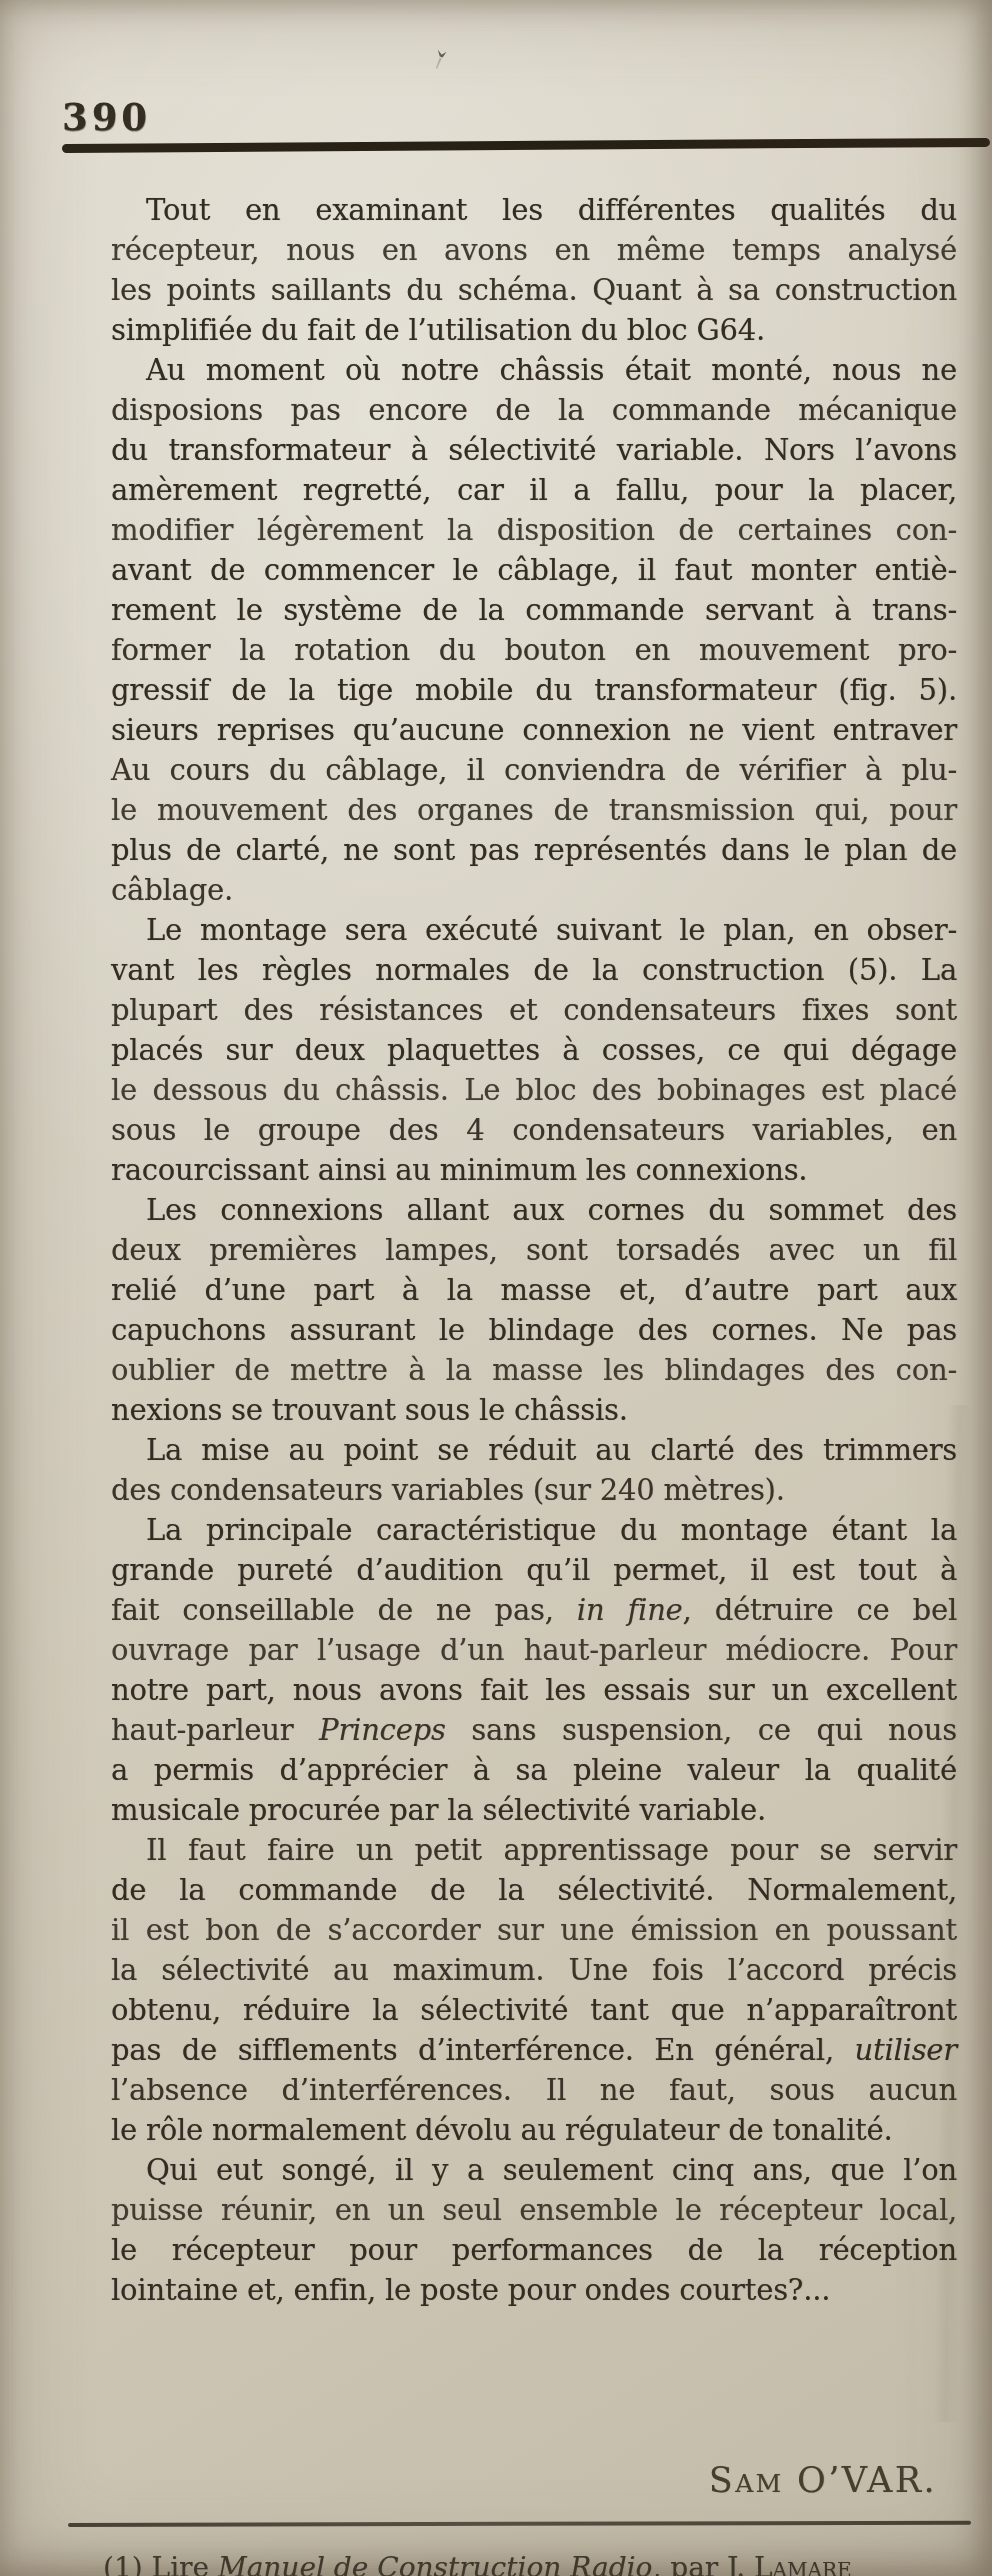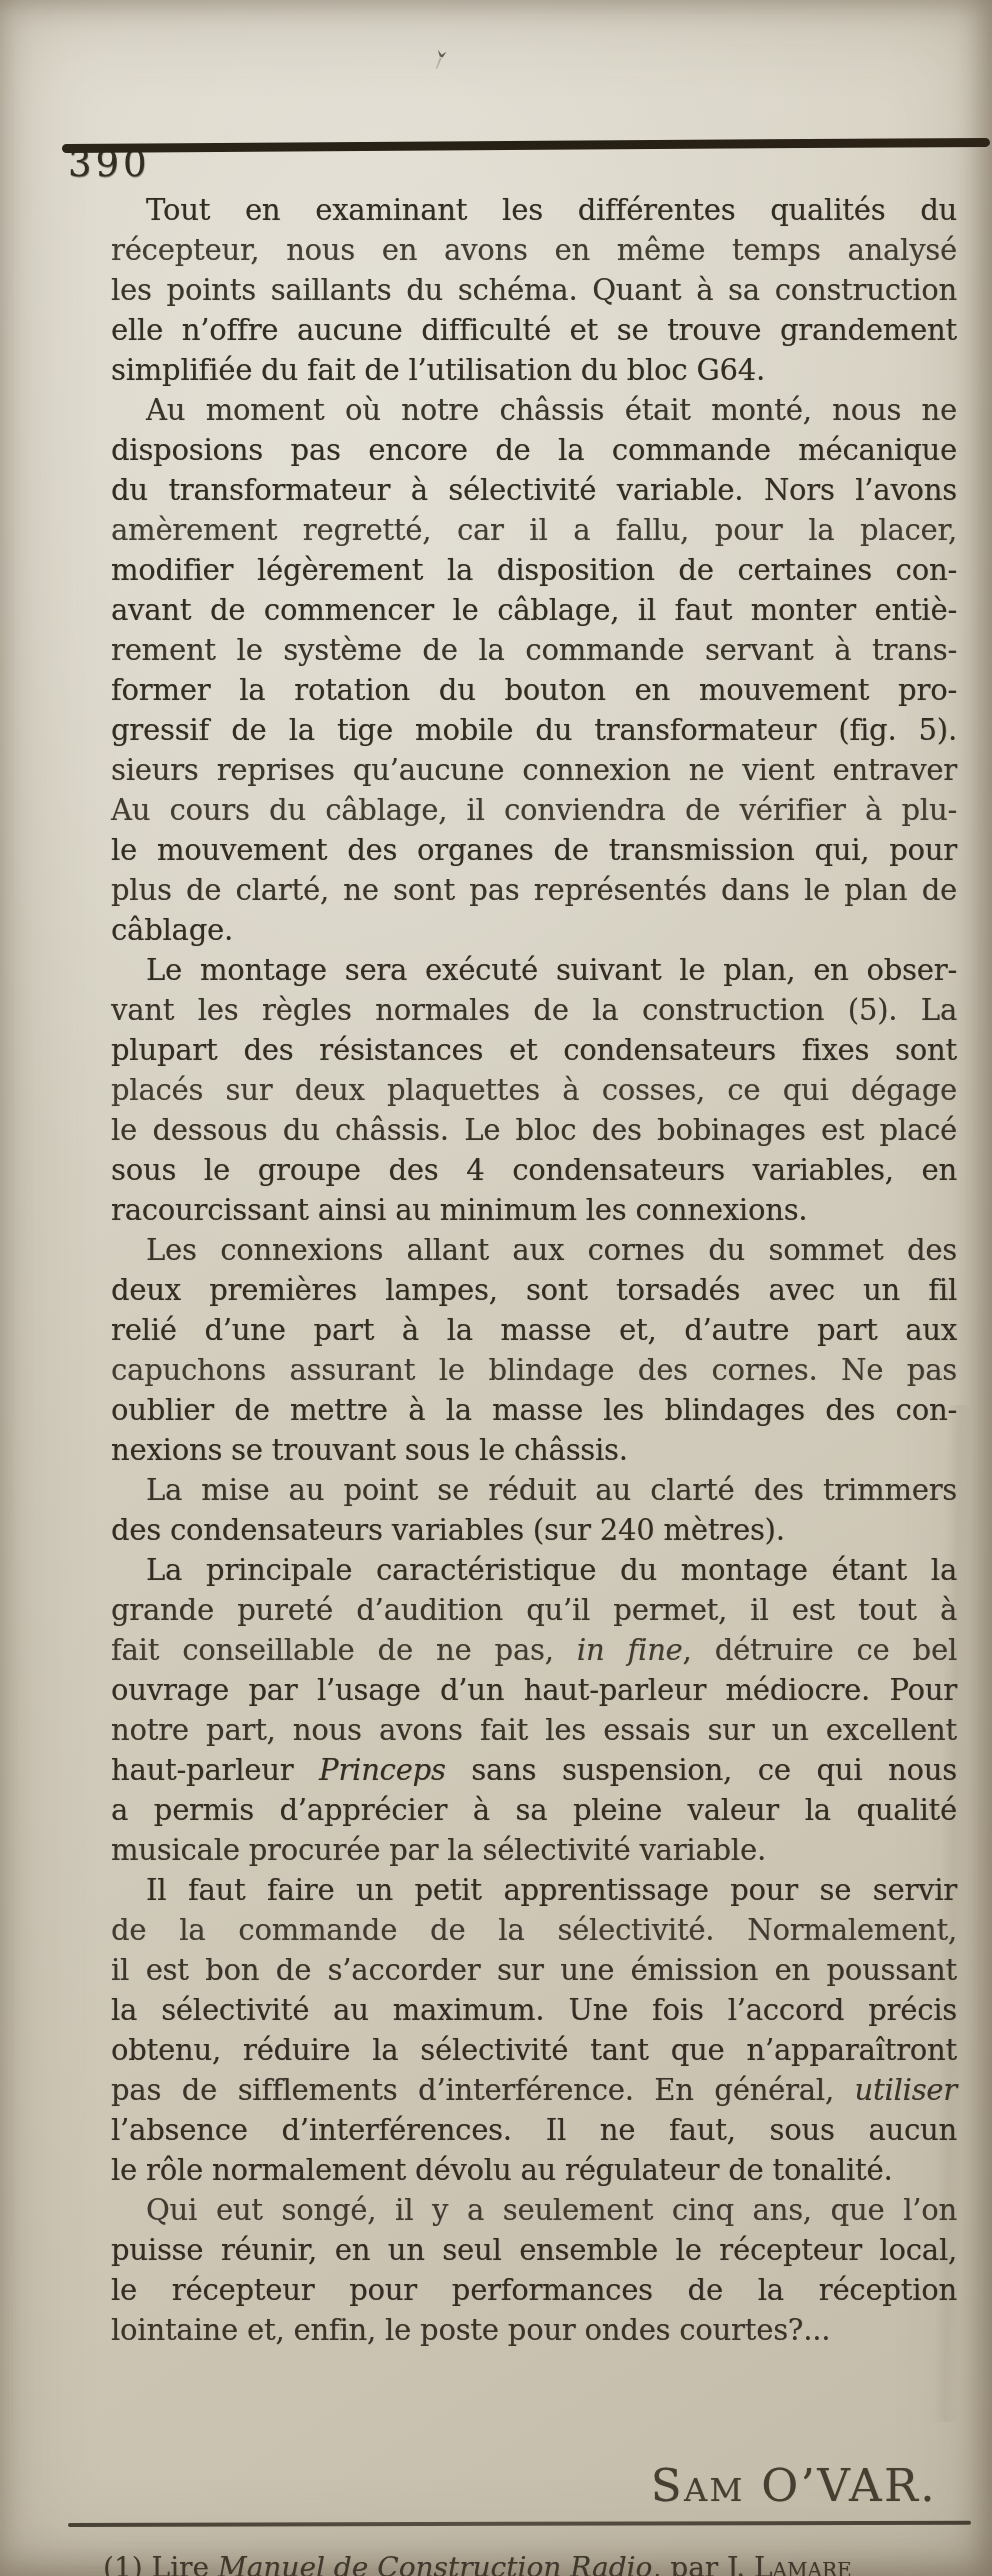--- a/index.html
+++ b/index.html
@@ -15,25 +15,24 @@
       linear-gradient(148deg, #ddd8ca 0%, #d5d0c1 38%, #cdc6b5 72%, #c2bba9 100%);
     box-shadow:
       inset 0 0 92px rgba(92,78,58,0.32),
       inset -11.6px 0 27px rgba(80,66,46,0.26),
       inset 0 -17.4px 33px rgba(80,66,46,0.20),
       inset 0 9.7px 23px rgba(120,108,86,0.12);
     font-family: "DejaVu Serif", "Liberation Serif", serif;
     color: #332c23;
   }
   .pagenum {
-    position: absolute; left: 68px; top: 99px;
-    font-size: 37px; line-height: 1; font-weight: normal;
+    position: absolute; left: 62px; top: 99px;
+    font-size: 37px; line-height: 1; font-weight: bold;
     letter-spacing: 3.9px; color: #332d24;
     text-shadow: 0.5px 0.5px 0.8px rgba(40,34,25,0.55);
-    margin-top: 46px;
   }
   .rule-thick {
     position: absolute; left: 62px; top: 144px;
     width: 928px; height: 8.7px;
     background: linear-gradient(90deg, #2b2419 0%, #251f14 55%, #2e2418 100%);
     border-radius: 4.8px;
     transform: rotate(-0.38deg); transform-origin: left center;
   }
   .body {
     position: absolute; left: 64px; top: 190px; width: 893px;
@@ -42,21 +41,21 @@
   }
   .line { text-align: justify; text-align-last: justify; margin-left: 47px; }
   .line.last { text-align-last: left; }
   .line.first { text-indent: 35px; }
   .line:nth-child(3n) { opacity: 0.95; }
   .line:nth-child(7n+2) { opacity: 0.90; }
   .line i { font-style: italic; }
   .sc { font-variant: small-caps; }
   .signature {
     position: absolute; right: 55px; top: 2461px;
-    font-size: 45px; line-height: 1.1; letter-spacing: 2.4px;
+    font-size: 35px; line-height: 1.1; letter-spacing: 2.4px;
     color: #453e31;
     text-shadow: 0.3px 0.4px 0.8px rgba(60,52,40,0.4);
   }
   .rule-thin {
     position: absolute; left: 68px; top: 2523px;
     width: 903px; height: 3.9px;
     background: linear-gradient(90deg, rgba(58,52,40,0.9), rgba(48,42,31,0.75) 45%, rgba(58,52,40,0.9));
     transform: rotate(-0.15deg); transform-origin: left center;
     border-radius: 1.9px;
   }
@@ -89,21 +88,20 @@
   <div class="crease"></div>
 
   <div class="pagenum">390</div>
 
   <div class="rule-thick"></div>
 
   <main class="body" id="body-text">
       <div class="line first">Tout en examinant les différentes qualités du</div>
       <div class="line">récepteur, nous en avons en même temps analysé</div>
       <div class="line">les points saillants du schéma. Quant à sa construction</div>
-      <div class="line">elle n’offre aucune difficulté et se trouve grandement</div>
       <div class="line last">simplifiée du fait de l’utilisation du bloc G64.</div>
       <div class="line first">Au moment où notre châssis était monté, nous ne</div>
       <div class="line">disposions pas encore de la commande mécanique</div>
       <div class="line">du transformateur à sélectivité variable. Nors l’avons</div>
       <div class="line">amèrement regretté, car il a fallu, pour la placer,</div>
       <div class="line">modifier légèrement la disposition de certaines con-</div>
       <div class="line">avant de commencer le câblage, il faut monter entiè-</div>
       <div class="line">rement le système de la commande servant à trans-</div>
       <div class="line">former la rotation du bouton en mouvement pro-</div>
       <div class="line">gressif de la tige mobile du transformateur (fig. 5).</div>

